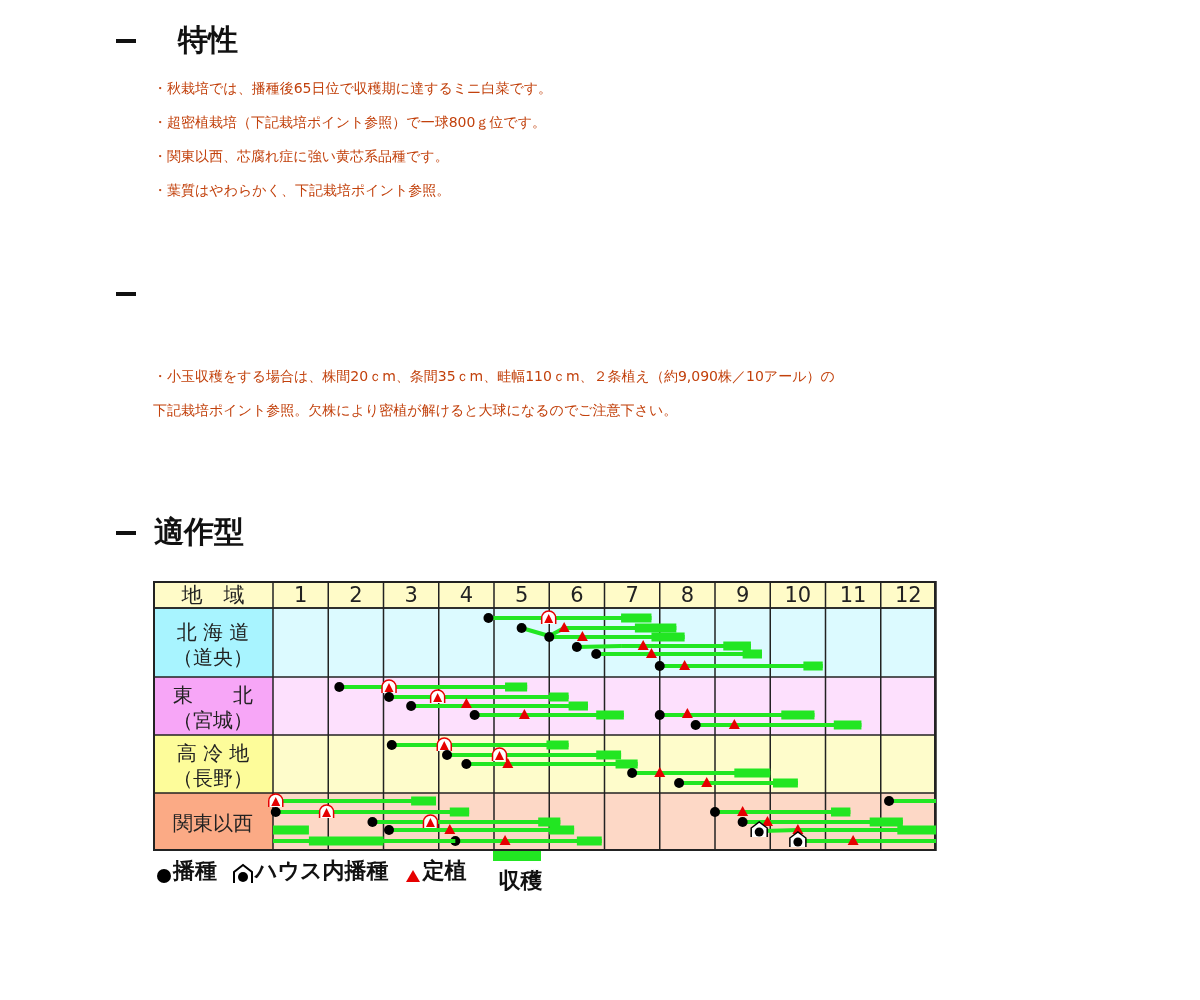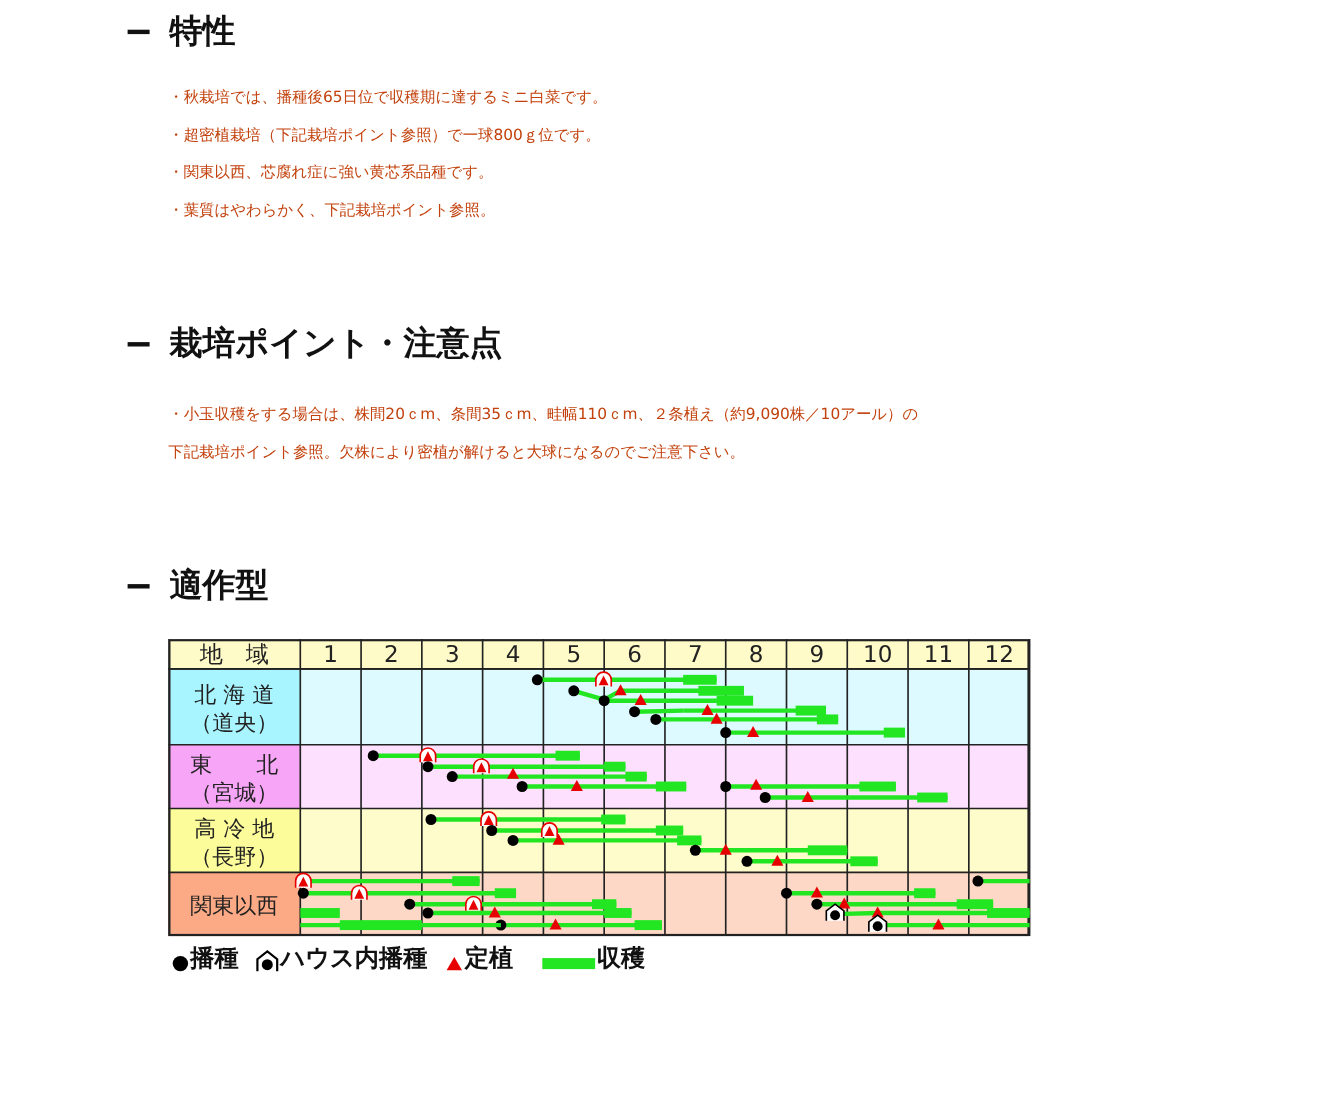--- a/index.html
+++ b/index.html
@@ -10,32 +10,31 @@
   .section-title .dash { display: inline-block; width: 20px; height: 4px; background: #111; margin-right: 18px; }
   .para { position: absolute; left: 153px; font-size: 14px; color: #c2410c; white-space: nowrap; }
   #chart { position: absolute; left: 153px; top: 581px; }
   .legend { position: absolute; left: 155px; top: 855px; height: 32px; display: flex; align-items: center;
             font-size: 22px; color: #111; white-space: nowrap; }
   .legend .item { display: flex; align-items: flex-end; margin-right: 14px; font-weight: bold; }
 </style>
 </head>
 <body>
 
-<div class="section-title" style="top:8px;">
+<div class="section-title" style="top:20px;gap:24px;">
   <span class="dash"></span>
   <span>特性</span>
 </div>
 <div class="para" style="top:80px;">・秋栽培では、播種後65日位で収穫期に達するミニ白菜です。</div>
 <div class="para" style="top:114px;">・超密植栽培（下記栽培ポイント参照）で一球800ｇ位です。</div>
 <div class="para" style="top:148px;">・関東以西、芯腐れ症に強い黄芯系品種です。</div>
 <div class="para" style="top:182px;">・葉質はやわらかく、下記栽培ポイント参照。</div>
 
 <div class="section-title" style="top:292px;">
   <span class="dash"></span>
-  <span>栽培ポイント・注意点</span>
 </div>
 <div class="para" style="top:368px;">・小玉収穫をする場合は、株間20ｃm、条間35ｃm、畦幅110ｃm、２条植え（約9,090株／10アール）の</div>
 <div class="para" style="top:402px;">下記栽培ポイント参照。欠株により密植が解けると大球になるのでご注意下さい。</div>
 
 <div class="section-title" style="top:512px;">
   <span class="dash"></span>
   <span>適作型</span>
 </div>
 
 <svg id="chart" width="785" height="272" viewBox="0 0 785 272" xmlns="http://www.w3.org/2000/svg">
@@ -260,19 +259,19 @@
       <circle cx="12" cy="15" r="5" fill="#000"></circle>
     </svg>
     <span>ハウス内播種</span>
   </div>
   <div class="item">
     <svg width="20" height="20">
         <polygon points="10,4 17,16 3,16" fill="#e60000"></polygon>
       </svg>
     <span>定植</span>
   </div>
-  <div class="item" style="margin-left:10px;">
+  <div class="item" style="margin-left:10px;flex-direction:column;">
     <svg width="52" height="20">
         <rect x="2" y="5" width="48" height="10" fill="#22e622"></rect>
       </svg>
     <span>収穫</span>
   </div>
 </div>
 
 </body></html>

